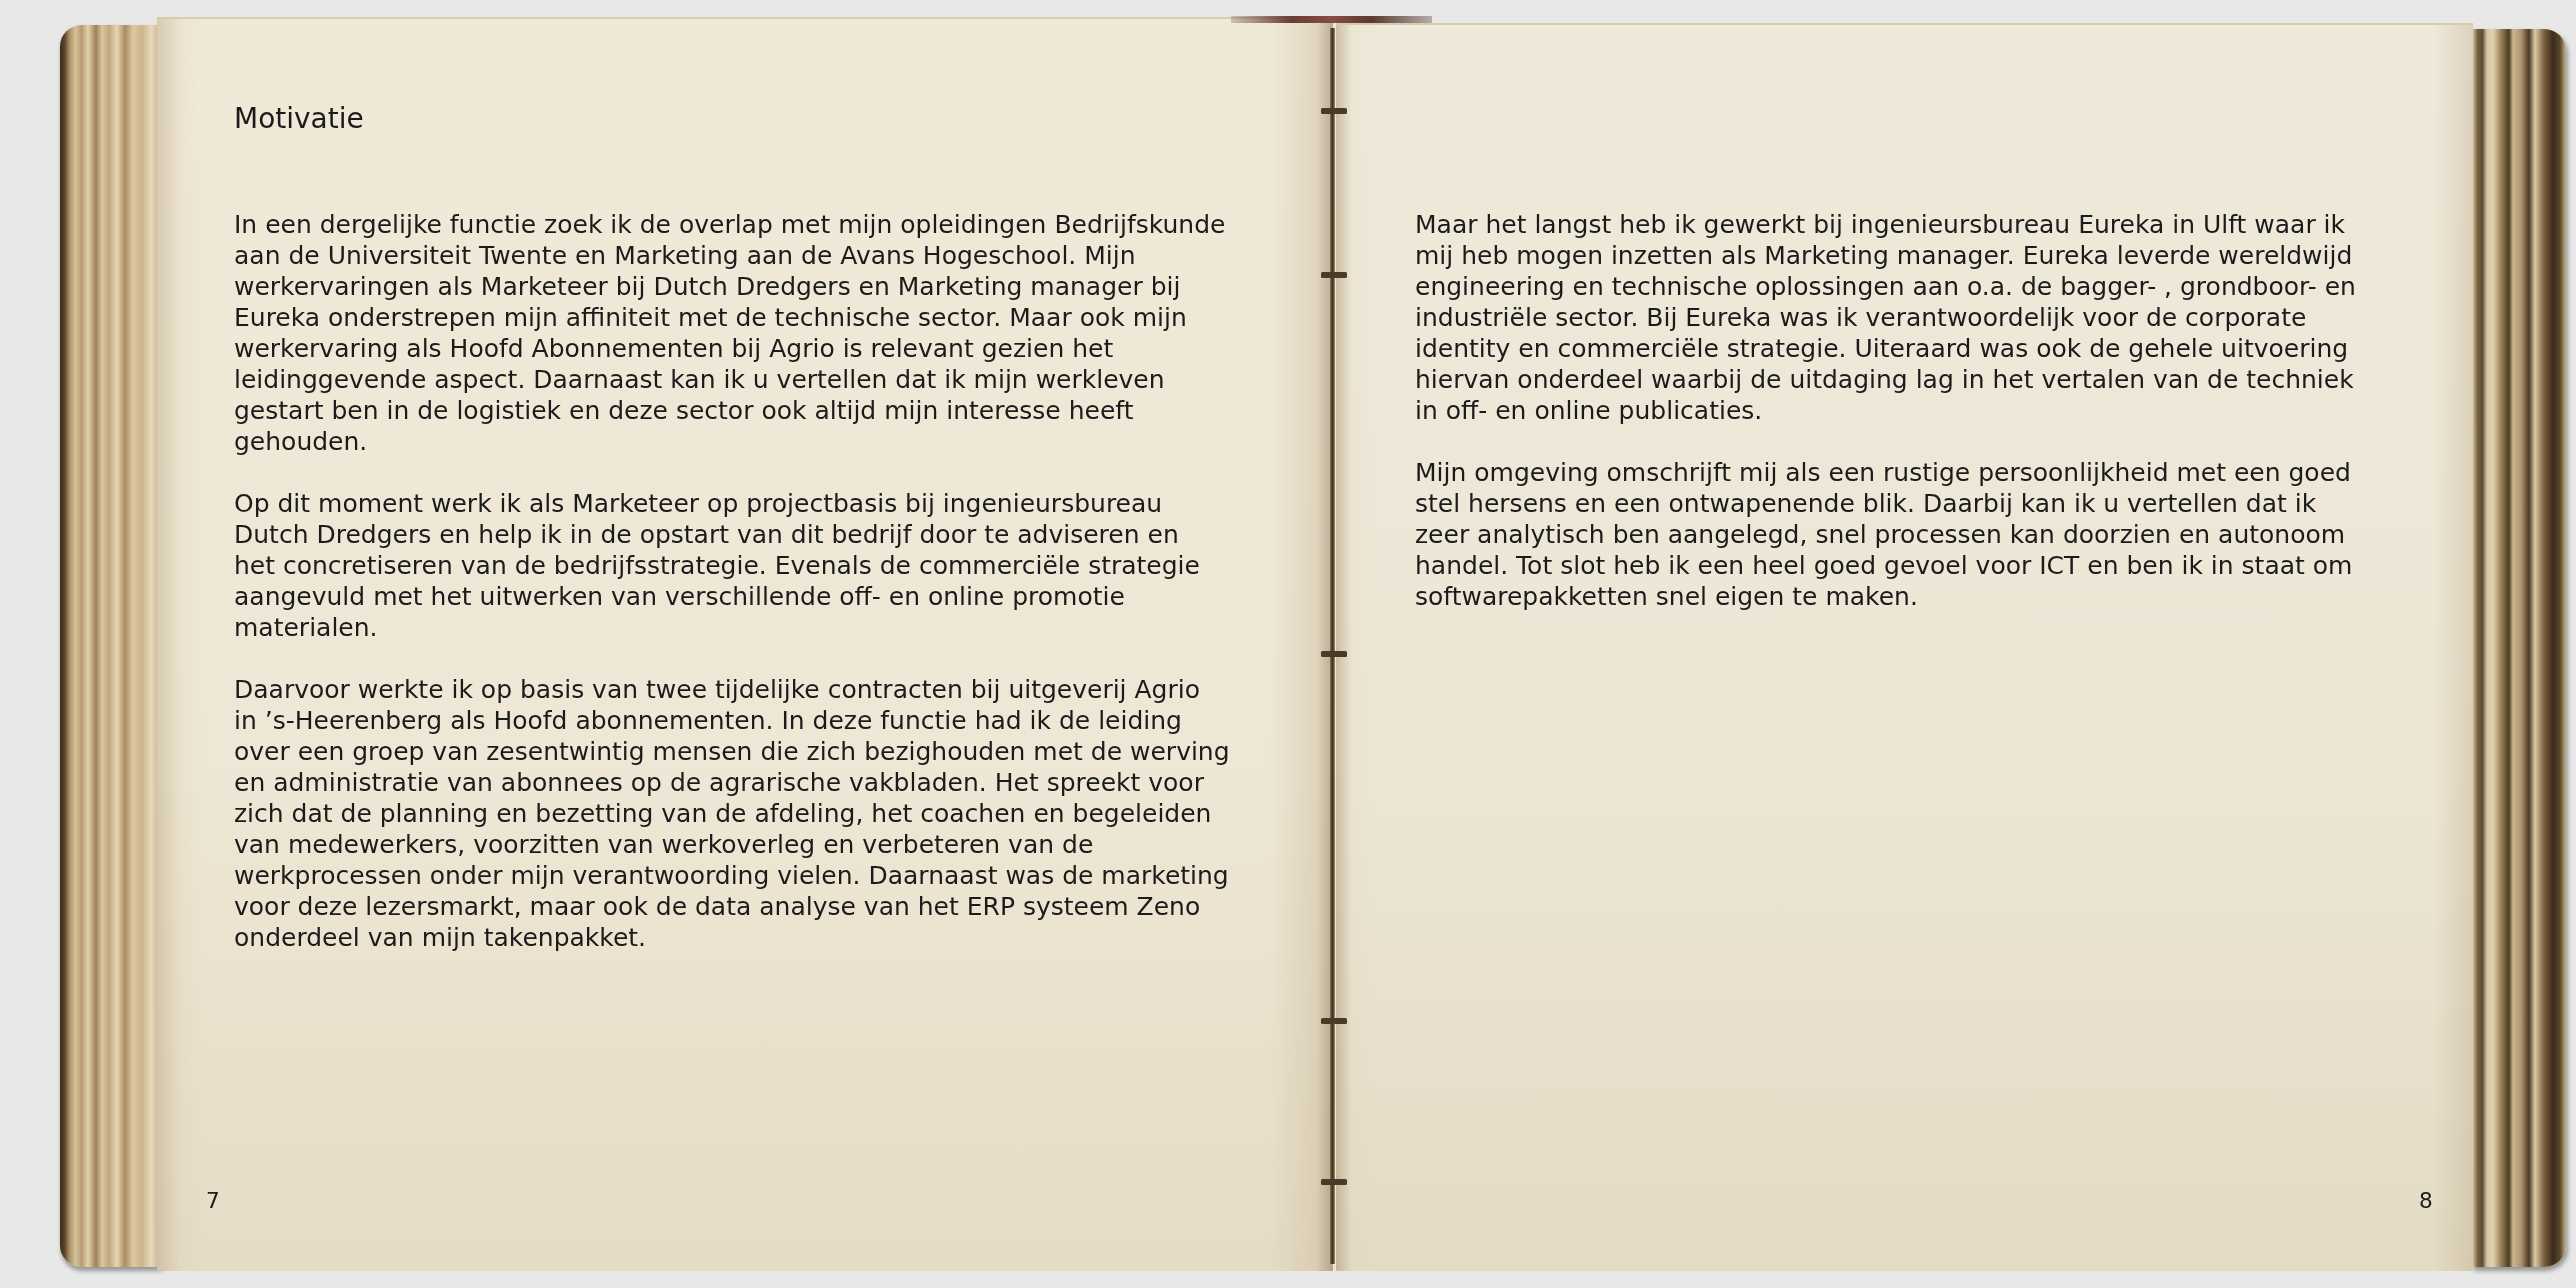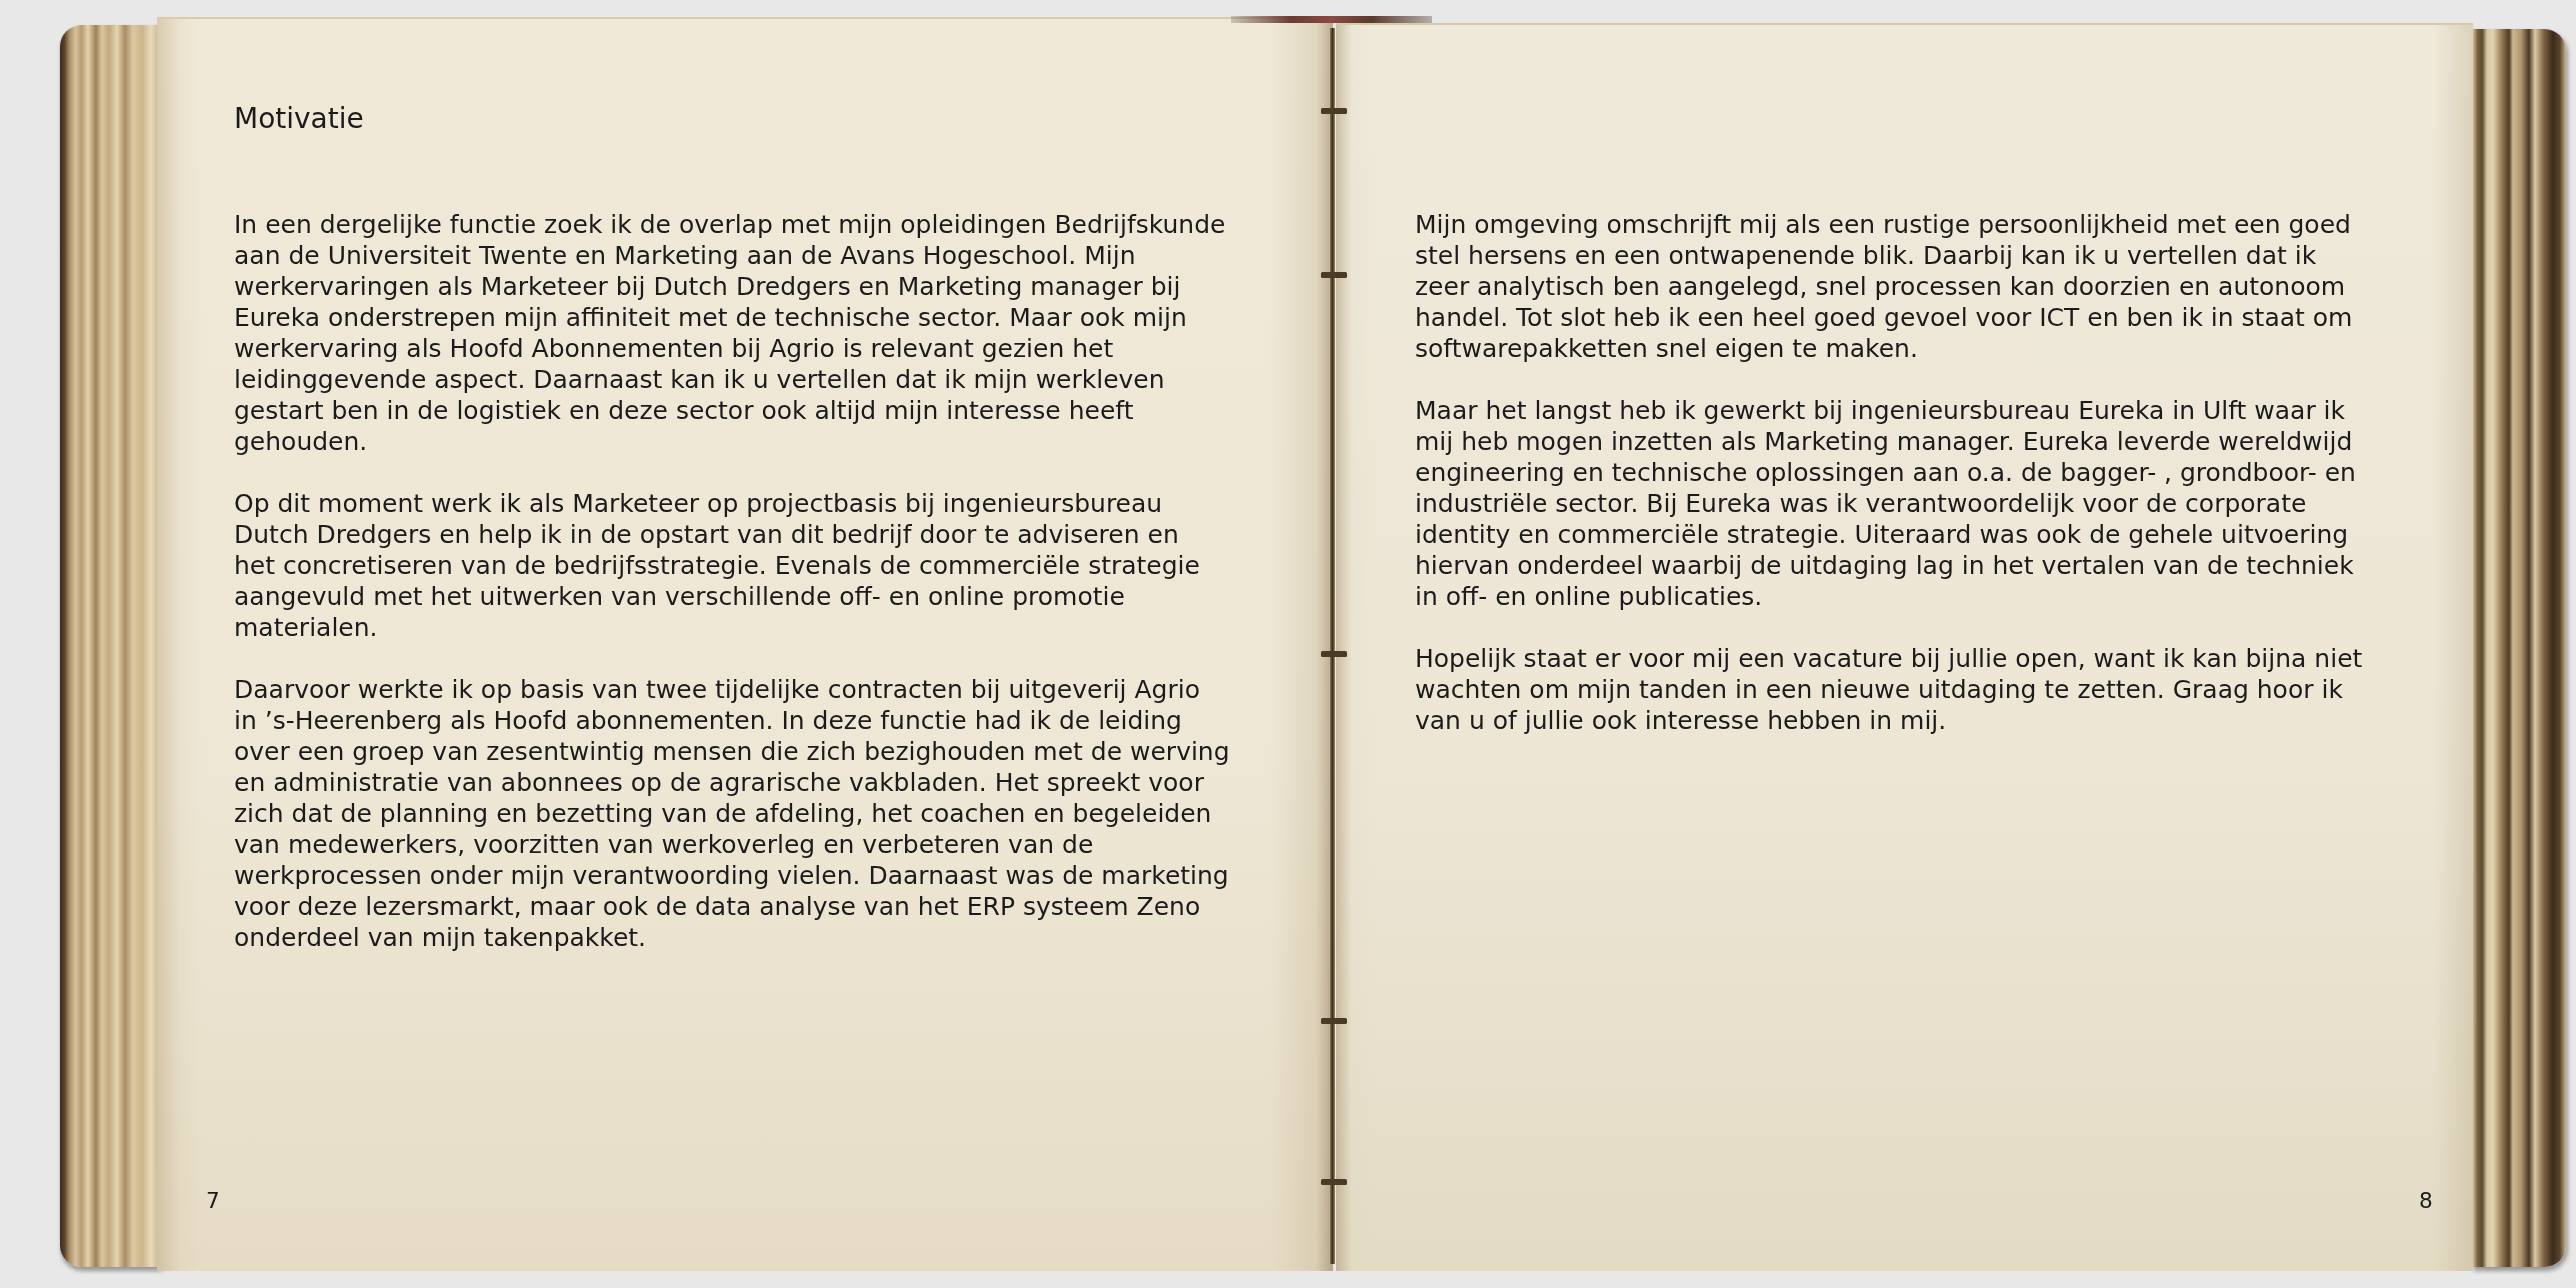--- a/index.html
+++ b/index.html
@@ -115,33 +115,30 @@
 over een groep van zesentwintig mensen die zich bezighouden met de werving
 en administratie van abonnees op de agrarische vakbladen. Het spreekt voor
 zich dat de planning en bezetting van de afdeling, het coachen en begeleiden
 van medewerkers, voorzitten van werkoverleg en verbeteren van de
 werkprocessen onder mijn verantwoording vielen. Daarnaast was de marketing
 voor deze lezersmarkt, maar ook de data analyse van het ERP systeem Zeno
 onderdeel van mijn takenpakket.</p>
   </div>
 
   <div class="column right">
-    <p>Mijn omgeving omschrijft mij als een rustige persoonlijkheid met een goed
-stel hersens en een ontwapenende blik. Daarbij kan ik u vertellen dat ik
-zeer analytisch ben aangelegd, snel processen kan doorzien en autonoom
-handel. Tot slot heb ik een heel goed gevoel voor ICT en ben ik in staat om
-softwarepakketten snel eigen te maken.</p>
     <p>Maar het langst heb ik gewerkt bij ingenieursbureau Eureka in Ulft waar ik
 mij heb mogen inzetten als Marketing manager. Eureka leverde wereldwijd
 engineering en technische oplossingen aan o.a. de bagger- , grondboor- en
 industriële sector. Bij Eureka was ik verantwoordelijk voor de corporate
 identity en commerciële strategie. Uiteraard was ook de gehele uitvoering
 hiervan onderdeel waarbij de uitdaging lag in het vertalen van de techniek
 in off- en online publicaties.</p>
-    <p>Hopelijk staat er voor mij een vacature bij jullie open, want ik kan bijna niet
-wachten om mijn tanden in een nieuwe uitdaging te zetten. Graag hoor ik
-van u of jullie ook interesse hebben in mij.</p>
+    <p>Mijn omgeving omschrijft mij als een rustige persoonlijkheid met een goed
+stel hersens en een ontwapenende blik. Daarbij kan ik u vertellen dat ik
+zeer analytisch ben aangelegd, snel processen kan doorzien en autonoom
+handel. Tot slot heb ik een heel goed gevoel voor ICT en ben ik in staat om
+softwarepakketten snel eigen te maken.</p>
   </div>
 
   <div class="pagenum left">7</div>
   <div class="pagenum right">8</div>
 </div>
 
 
 </body></html>

